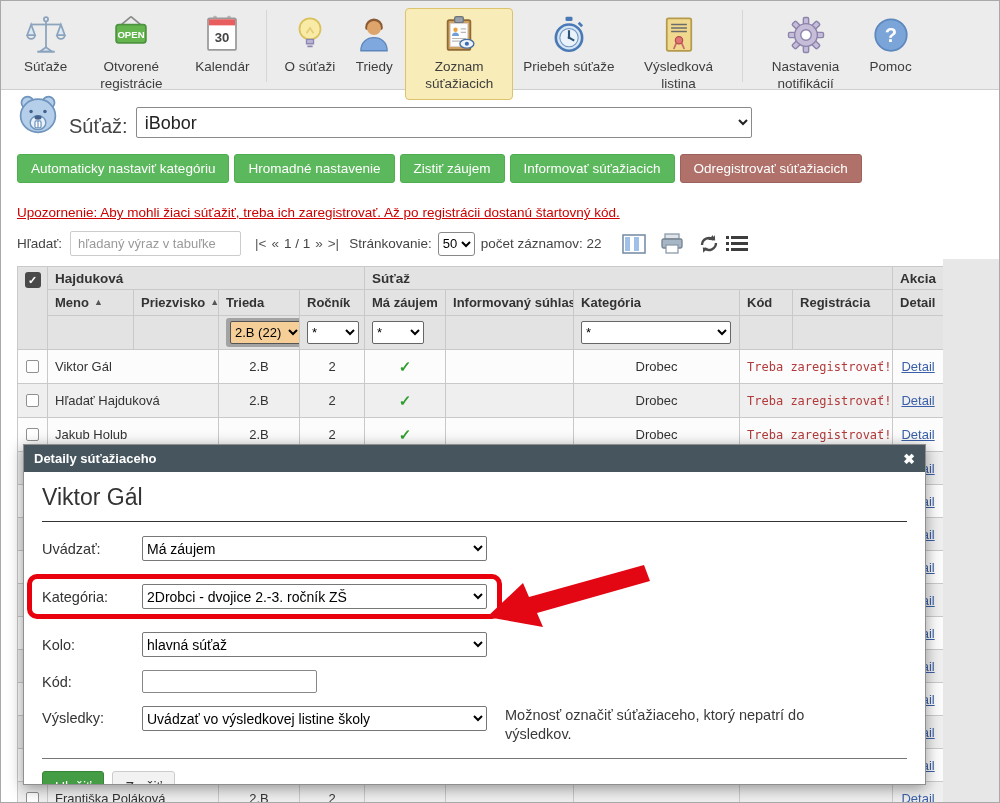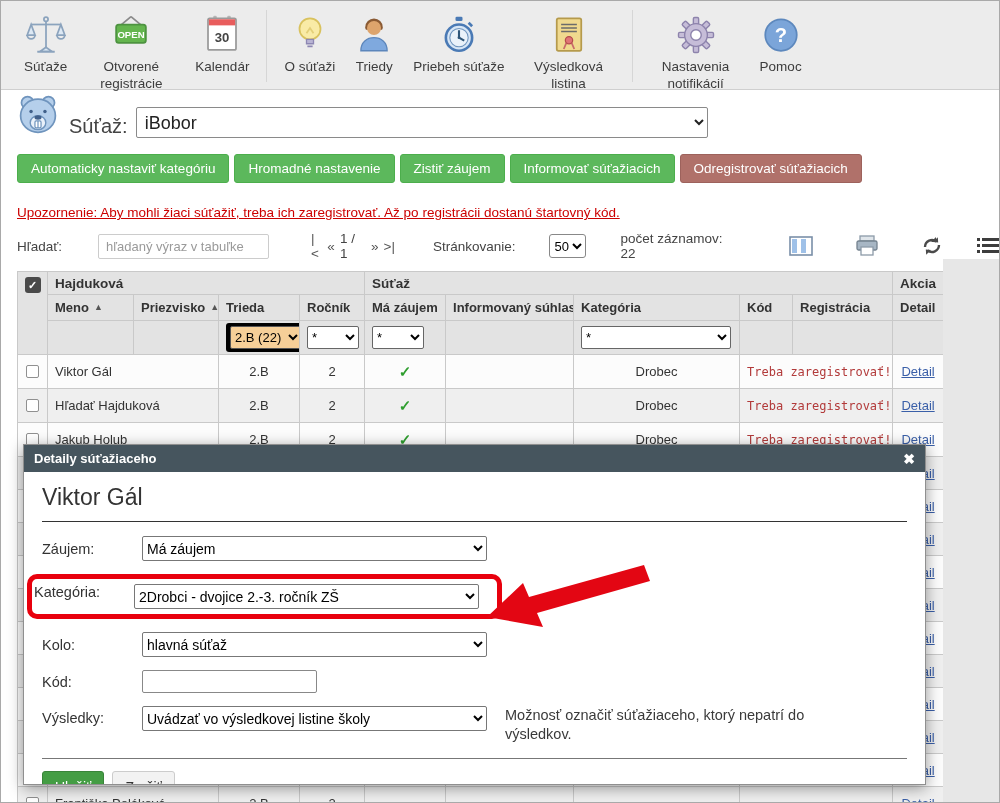--- a/index.html
+++ b/index.html
@@ -23,53 +23,53 @@
     border: 1px solid transparent;
     justify-content: flex-end;
   }
   .tb-item .tb-icon { height: 44px; display:flex; align-items:center; justify-content:center; }
   .tb-item .tb-label { font-size: 13.5px; color: #3d3d3d; text-align: center; line-height: 1.25; margin-top: 2px; max-width: 92px; }
   .tb-item.selected { background: #f8ecb8; border: 1px solid #ddc36e; }
   .tb-divider { width: 1px; background: #d6d6d6; height: 72px; margin: 2px 8px; }
   
   .comp-row { display: flex; align-items: flex-end; margin: 10px 0 0 16px; height: 38px; }
   .comp-label { font-size: 20px; color: #444; margin: 0 8px 0 10px; }
-  .comp-select { width: 572px; height: 31px; font-size: 18px; font-family: "Liberation Sans", sans-serif; color:#222; border: 1px solid #8a8a8a; border-radius: 2px; background: #fff; padding: 0 4px; }
+  .comp-select { width: 616px; height: 31px; font-size: 18px; font-family: "Liberation Sans", sans-serif; color:#222; border: 1px solid #8a8a8a; border-radius: 2px; background: #fff; padding: 0 4px; }
   
   .actions-row { display: flex; margin: 16px 0 0 16px; gap: 5px; width: 1000px; }
   .btn-action {
     border: 1px solid #4cae4c; background: #5cb85c; color: #fff;
     font-size: 13.5px; font-family: "Liberation Sans", sans-serif;
     padding: 6px 13px; border-radius: 3px; cursor: pointer; white-space: nowrap;
   }
   .btn-action.danger { background: #b0716a; border-color: #9d625c; }
   
   .warning { color: #cc0000; font-size: 13.5px; margin: 22px 0 0 16px; text-decoration: underline; }
   
-  .search-row { display: flex; align-items: center; margin: 11px 0 0 16px; font-size: 13.5px; color: #444; gap: 28px; }
+  .search-row { display: flex; align-items: center; margin: 11px 0 0 16px; font-size: 13.5px; color: #444; }
   .search-input { width: 171px; height: 25px; border: 1px solid #ccc; border-radius: 2px; margin-left: 8px; padding: 0 7px; font-size: 13px; font-family: "Liberation Sans", sans-serif; color: #333; }
   .search-input::placeholder { color: #9a9a9a; }
   .pager { margin-left: 14px; display: flex; align-items: center; gap: 5px; color: #555; }
   .pager span { cursor: pointer; }
   .pager .page-indicator { cursor: default; color: #444; }
   .paging-label { margin-left: 10px; }
   .page-size { height: 24px; margin: 0 6px 0 6px; font-size: 13px; border: 1px solid #888; border-radius: 3px; background:#fff; }
   .icon-btn { margin-left: 14px; cursor: pointer; display: inline-flex; align-items: center; }
   
   .right-gutter { position: absolute; left: 942px; right: 0; top: 258px; bottom: 0; background: #e7e7e7; }
   table.grid { border-collapse: collapse; table-layout: fixed; width: 926px; margin: 10px 0 0 16px; font-size: 13px; background: #fff; }
   .grid th, .grid td { border: 1px solid #c9c9c9; padding: 2px 7px; overflow: hidden; white-space: nowrap; }
   .grid thead th { background: #e3e3e3; text-align: left; font-weight: bold; color: #333; }
   .grid .group-row th { height: 23px; font-size: 13.5px; }
   .grid .hdr-row th { height: 26px; }
   .grid .filter-row td { background: #e3e3e3; height: 33px; }
   .sort-arrow { font-size: 9px; color: #555; margin-left: 5px; vertical-align: 2px; }
   .hdr-checkbox { width: 16px; height: 16px; background: #4a4a4a; border-radius: 3px; color: #fff; font-size: 11px; display: flex; align-items: center; justify-content: center; margin: 3px auto 0; cursor: pointer; }
   .row-checkbox { width: 13px; height: 13px; background: #fff; border: 1px solid #909090; border-radius: 2px; display: block; margin: 0 auto; cursor: pointer; }
-  .filter-box { background: #000000; border-radius: 3px; padding: 3px 4px; display: inline-block; }
+  .filter-box { background: #a3a3a3; border-radius: 3px; padding: 3px 4px; display: inline-block; }
   .filter-select { font-size: 13px; height: 23px; border: 1px solid #666; border-radius: 2px; background: #fff; font-family: "Liberation Sans", sans-serif; }
   .filter-select.hl { background: #f6cf98; border-color: #555; width: 72px; }
   tr.row-odd td { background: #fcfcfc; }
   tr.row-even td { background: #efefef; }
   tr.data-row td { height: 34px; }
   tr.hidden-row td { height: 33px; }
   td.c { text-align: center; }
   .green-check { color: #2f9e2f; font-weight: bold; font-size: 15px; }
   .reg-cell { font-family: "DejaVu Sans Mono", monospace; color: #b23a3a; font-size: 12px; }
   .detail-link { color: #3a5fa8; text-decoration: underline; cursor: pointer; }
@@ -85,22 +85,22 @@
   .modal-body { padding: 8px 18px 10px; position: relative; }
   .student-name { font-size: 23px; font-weight: 400; color: #333; margin: 4px 0 10px; }
   .hr-dark { border: none; border-top: 1px solid #333; margin: 0 0 14px; }
   .hr-light { border: none; border-top: 1px solid #777; margin: 14px 0 12px; }
   .field-row { display: flex; align-items: center; margin: 13px 0; }
   .field-label { width: 100px; font-size: 14.5px; color: #333; flex: 0 0 100px; }
   .field-select { width: 345px; height: 25px; font-size: 14px; border: 1px solid #777; border-radius: 2px; background: #fff; font-family: "Liberation Sans", sans-serif; }
   .field-input { width: 175px; height: 23px; border: 1px solid #888; border-radius: 2px; padding: 0 5px; font-size: 14px; }
   .highlight-ring {
     border: 5px solid #e8000d; border-radius: 10px;
-    padding: 5px 2px; margin: 8px 0 6px -15px; width: 475px;
-    display: flex; align-items: flex-start;
+    padding: 5px 10px; margin: 8px 0 6px -15px; width: 475px;
+    display: flex; align-items: center;
   }
   .highlight-ring .field-label { width: 100px; flex: 0 0 100px; }
   .field-note { margin-left: 18px; width: 340px; font-size: 14.5px; color: #3a3a3a; line-height: 1.3; white-space: normal; }
   .modal-buttons { display: flex; gap: 8px; }
   .btn-save { background: #449d44; border: 1px solid #398439; color: #fff; font-size: 14px; padding: 7px 12px; border-radius: 3px; cursor: pointer; font-family: "Liberation Sans", sans-serif; }
   .btn-cancel { background: #f2f2f2; border: 1px solid #ccc; color: #333; font-size: 14px; padding: 7px 12px; border-radius: 3px; cursor: pointer; font-family: "Liberation Sans", sans-serif; }
   .annotation-arrow { position: absolute; left: 455px; top: 112px; pointer-events: none; }
   svg text { font-family: "Liberation Sans", sans-serif; }
 </style>
 </head>
@@ -167,20 +167,35 @@
     <span class="tb-icon">
       <svg width="42" height="42" viewBox="0 0 48 48">
         <path d="M14 15a10 10 0 0 1 20 0c0 2-1 3-1 3H15s-1-1-1-3z" fill="#8a5a33"></path>
         <circle cx="24" cy="16" r="8" fill="#dda46c"></circle>
         <path d="M9 42c0-10 7-15 15-15s15 5 15 15z" fill="#7fa9de" stroke="#5c86bb" stroke-width="1.5"></path>
       </svg>
     </span>
     <span class="tb-label">Triedy</span>
   </div>
 
+  <div class="tb-item selected">
+    <span class="tb-icon">
+      <svg width="42" height="42" viewBox="0 0 48 48">
+        <rect x="11" y="7" width="26" height="34" rx="2" fill="#cfa05f" stroke="#8f6a35" stroke-width="2"></rect>
+        <rect x="19" y="3" width="10" height="7" rx="2" fill="#9aa0a8" stroke="#6d737b" stroke-width="1.5"></rect>
+        <rect x="14" y="11" width="20" height="26" fill="#fdfdfd" stroke="#d8d8d8"></rect>
+        <circle cx="20" cy="18" r="2.5" fill="#e8a33f"></circle>
+        <path d="M16 25c0-3 2-4 4-4s4 1 4 4z" fill="#6f9fd8"></path>
+        <path d="M26 17h6M26 21h6M16 28h16M16 31h10" stroke="#b9b9b9" stroke-width="1.4"></path>
+        <ellipse cx="33" cy="34" rx="8" ry="5" fill="#eef4fb" stroke="#4a6e9e" stroke-width="1.6"></ellipse>
+        <circle cx="33" cy="34" r="2.4" fill="#3b6db4"></circle>
+      </svg>
+    </span>
+    <span class="tb-label">Zoznam súťažiacich</span>
+  </div>
 
   <div class="tb-item">
     <span class="tb-icon">
       <svg width="42" height="42" viewBox="0 0 48 48">
         <rect x="20" y="3" width="8" height="5" rx="1.5" fill="#4a7ab5"></rect>
         <path d="M35 10l4 4" stroke="#4a7ab5" stroke-width="3"></path>
         <circle cx="24" cy="27" r="15" fill="#d7e6f6" stroke="#4a7ab5" stroke-width="3"></circle>
         <circle cx="24" cy="27" r="10.5" fill="#eaf2fa" stroke="#6f94bd" stroke-width="1.2"></circle>
         <path d="M24 27V18.5M24 27l6 3.5" stroke="#2f5679" stroke-width="2.4"></path>
         <circle cx="24" cy="27" r="1.6" fill="#2f5679"></circle>
@@ -554,21 +569,21 @@
 <div class="modal">
   <div class="modal-header">
     <span class="modal-title">Detaily súťažiaceho</span>
     <span class="modal-close">✖</span>
   </div>
   <div class="modal-body">
     <div class="student-name">Viktor Gál</div>
     <hr class="hr-dark">
 
     <div class="field-row">
-      <label class="field-label">Záujem:</label>
+      <label class="field-label">Uvádzať:</label>
       <select class="field-select"><option>Má záujem</option></select>
     </div>
 
     <div class="highlight-ring">
       <label class="field-label">Kategória:</label>
       <select class="field-select"><option>2Drobci - dvojice 2.-3. ročník ZŠ</option></select>
     </div>
 
     <div class="field-row">
       <label class="field-label">Kolo:</label>

